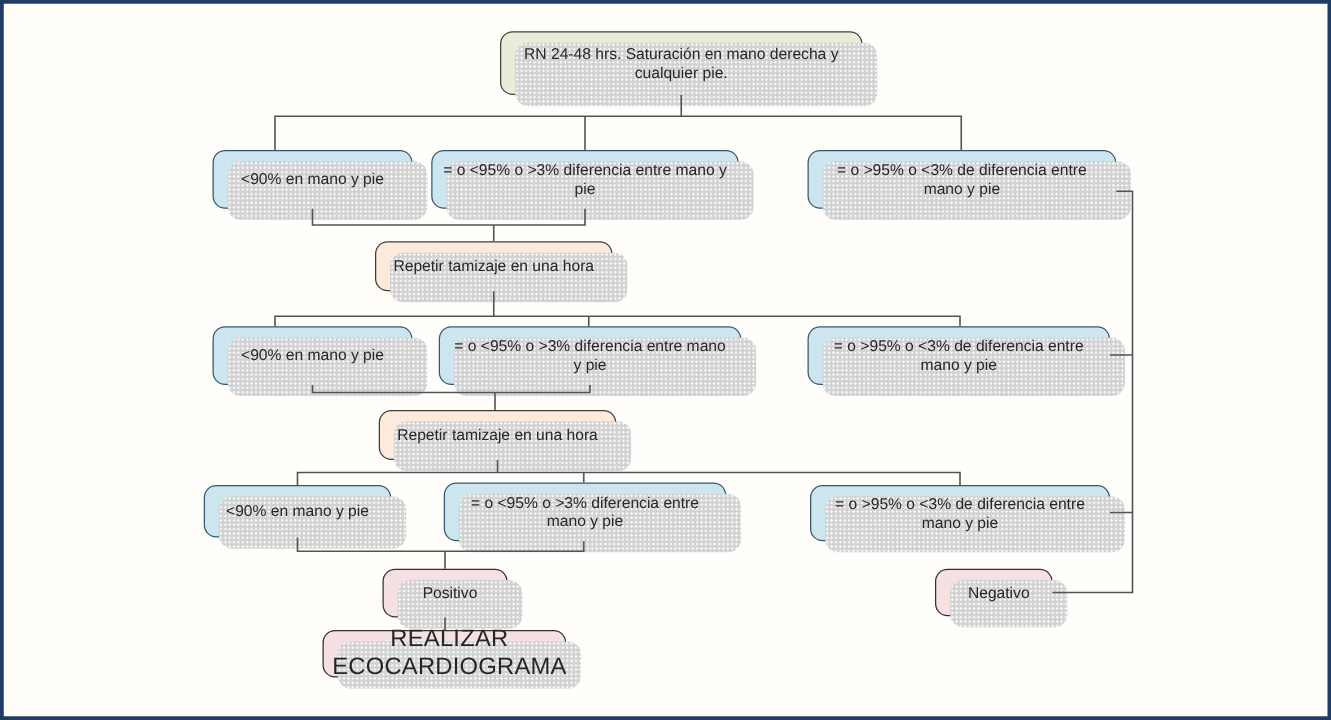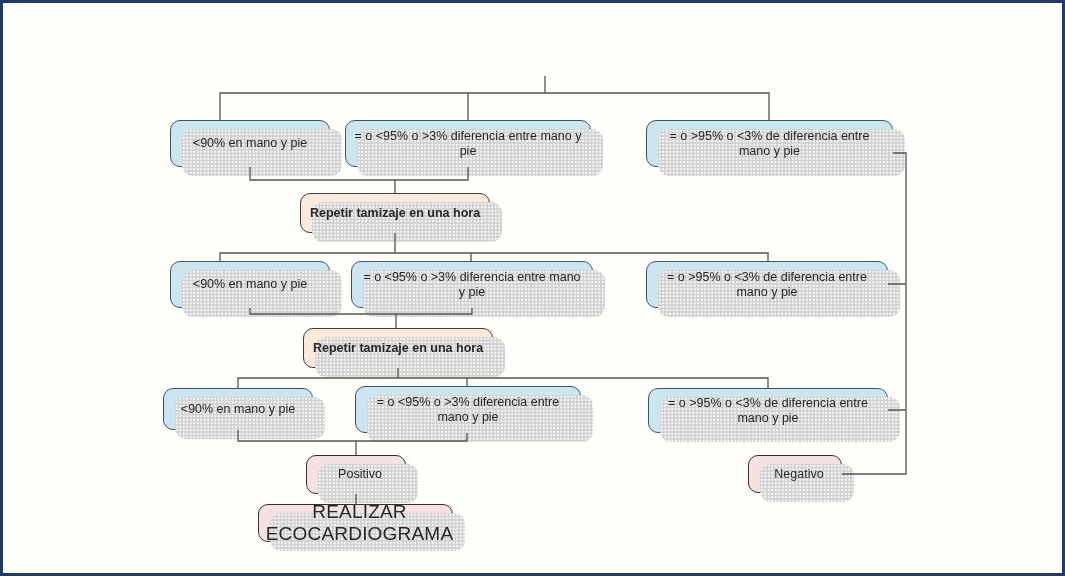--- a/index.html
+++ b/index.html
@@ -39,40 +39,41 @@
     position:absolute;
     z-index:-1;
     left:11px;top:8px;right:-13px;bottom:-10px;
     border-radius:11px;
     background-color:var(--shadow,#d2d2d2);
     background-image:radial-gradient(circle,#ffffff 0.8px,transparent 1px);
     background-size:3.5px 3.5px;
   }
   .start{ background:var(--start-fill,#e9ecd8); border-color:var(--start-border,#3f4237); }
   .screen{ background:var(--screen-fill,#cde5ef); border-color:var(--screen-border,#34596b); }
-  .repeat{ background:var(--repeat-fill,#fcebdc); border-color:var(--repeat-border,#473a30);font-weight:bold; }
+  .repeat{ background:var(--repeat-fill,#fcebdc); border-color:var(--repeat-border,#473a30); }
   .result{ background:var(--result-fill,#f5e0e2); border-color:var(--result-border,#35302c);padding-left:16px; }
   .caps{ font-size:19px; letter-spacing:0.2px; }
 </style>
 </head>
 <body>
 
 <div class="frame">
 
   <svg class="wires" viewBox="0 0 1065 576" aria-hidden="true">
     <path d="M542 73 V90 M217 117 V90 H766 V117 M465 90 V117"></path>
     <path d="M247 164 V177 H465 V164 M392 177 V190"></path>
     <path d="M392 230 V250 M217 258 V250 H765 V258 M468 250 V258"></path>
     <path d="M247 305 V311 H469 V305 M393 311 V325"></path>
     <path d="M395 365 V375 M235 385 V375 H765 V385 M464 375 V383"></path>
     <path d="M235 427 V438 H464 V430 M353 438 V452"></path>
     <path d="M353 491 V501"></path>
     <path d="M890 150 H903 V471 H839 M885 281 H903 M885 407 H903"></path>
   </svg>
 
+  <div class="node start" style="left:397px;top:22px;width:290px;height:51px;">RN 24-48 hrs. Saturación en mano derecha y cualquier pie.</div>
 
   <div class="node screen" style="left:167px;top:117px;width:160px;height:47px;">&lt;90% en mano y pie</div>
   <div class="node screen" style="left:342px;top:117px;width:246px;height:47px;">= o &lt;95% o &gt;3% diferencia entre mano y pie</div>
   <div class="node screen" style="left:643px;top:117px;width:247px;height:47px;">= o &gt;95% o &lt;3% de diferencia entre mano y pie</div>
 
   <div class="node repeat" style="left:297px;top:190px;width:190px;height:40px;">Repetir tamizaje en una hora</div>
 
   <div class="node screen" style="left:167px;top:258px;width:160px;height:47px;">&lt;90% en mano y pie</div>
   <div class="node screen" style="left:348px;top:258px;width:242px;height:47px;">= o &lt;95% o &gt;3% diferencia entre mano y pie</div>
   <div class="node screen" style="left:643px;top:258px;width:242px;height:47px;">= o &gt;95% o &lt;3% de diferencia entre mano y pie</div>

